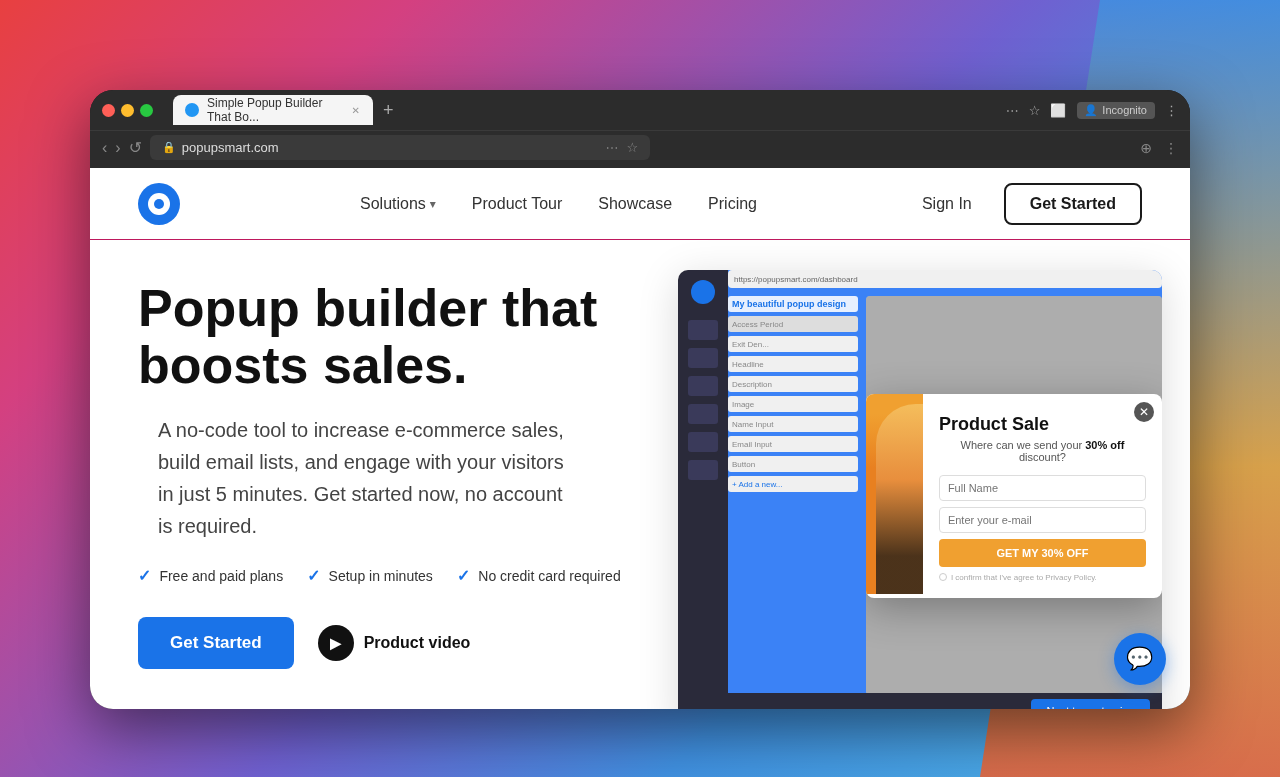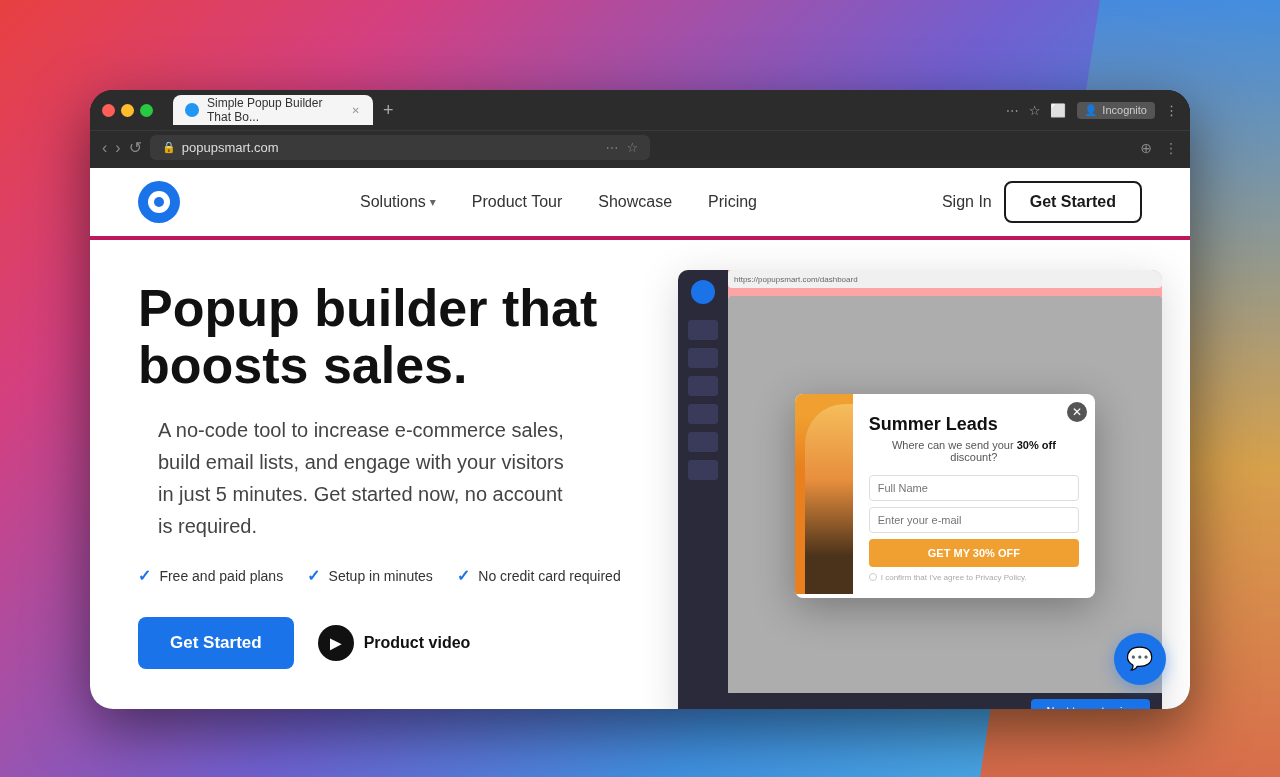--- a/index.html
+++ b/index.html
@@ -160,21 +160,21 @@
       display: flex;
       flex-direction: column;
     }
 
     
     .nav {
       display: flex;
       align-items: center;
       padding: 0 48px;
       height: 72px;
-      border-bottom: 4px solid #be185d;
+      border-bottom: 1px solid #be185d;
       flex-shrink: 0;
     }
     .logo {
       width: 42px;
       height: 42px;
       border-radius: 50%;
       background: #1a73e8;
       display: flex;
       align-items: center;
       justify-content: center;
@@ -210,21 +210,21 @@
       cursor: pointer;
       display: flex;
       align-items: center;
       gap: 4px;
     }
     .nav-link .chevron { font-size: 12px; color: #666; }
     .nav-right {
       margin-left: auto;
       display: flex;
       align-items: center;
-      gap: 12px;
+      gap: 32px;
     }
     .sign-in {
       font-size: 16px;
       color: #333;
       font-weight: 500;
       cursor: pointer;
     }
     .get-started-btn {
       border: 2px solid #1a1a1a;
       border-radius: 8px;
@@ -398,21 +398,21 @@
       margin-bottom: 8px;
     }
     .mockup-sidebar-item {
       width: 30px;
       height: 20px;
       background: #3a3a5a;
       border-radius: 3px;
     }
     .mockup-main {
       flex: 1;
-      background: #fca5a5;
+      background: #3b82f6;
     }
     .mockup-url-bar {
       background: #f0f0f0;
       border-radius: 4px;
       height: 18px;
       margin-bottom: 8px;
       display: flex;
       align-items: center;
       padding: 0 6px;
       font-size: 8px;
@@ -704,33 +704,45 @@
                 <div class="mockup-sidebar-item"></div>
                 <div class="mockup-sidebar-item"></div>
                 <div class="mockup-sidebar-item"></div>
                 <div class="mockup-sidebar-item"></div>
               </div>
               <div class="mockup-main">
                 <div class="mockup-url-bar">
                   <span>https://popupsmart.com/dashboard</span>
                 </div>
                 <div class="mockup-content">
+                  <div class="mockup-left-panel">
+                    <div class="mockup-panel-item" style="background:#e8f0fe;font-size:9px;font-weight:600;color:#1a73e8;">My beautiful popup design</div>
+                    <div class="mockup-panel-item" style="background:#ddd;">Access Period</div>
+                    <div class="mockup-panel-item">Exit Den...</div>
+                    <div class="mockup-panel-item">Headline</div>
+                    <div class="mockup-panel-item">Description</div>
+                    <div class="mockup-panel-item">Image</div>
+                    <div class="mockup-panel-item">Name Input</div>
+                    <div class="mockup-panel-item">Email Input</div>
+                    <div class="mockup-panel-item">Button</div>
+                    <div class="mockup-panel-item" style="color:#1a73e8;">+ Add a new...</div>
+                  </div>
                   <div class="mockup-preview">
 
                     <div class="popup-overlay">
                       <div class="popup-card">
                         <div class="popup-close">✕</div>
                         <div style="display:flex;">
                           <div class="popup-image">
                             <div class="popup-person"></div>
 
                             <div style="position:absolute;bottom:0;left:10px;width:100px;height:190px;background:linear-gradient(180deg,#f5c060 0%,#e89040 40%,#3a2a1a 80%);border-radius:40px 40px 0 0;opacity:0.9;"></div>
                           </div>
                           <div class="popup-form-area">
-                            <div class="popup-title">Summer Leads</div>
+                            <div class="popup-title">Product Sale</div>
                             <div class="popup-subtitle">
                               <span>Where can we send your </span>
                               <strong>30% off</strong>
                               <span> discount?</span>
                             </div>
                             <input class="popup-input" type="text" placeholder="Full Name" style="">
                             <input class="popup-input" type="email" placeholder="Enter your e-mail" style="">
                             <button class="popup-submit">GET MY 30% OFF</button>
                             <div class="popup-privacy">
                               <div class="popup-radio"></div>

